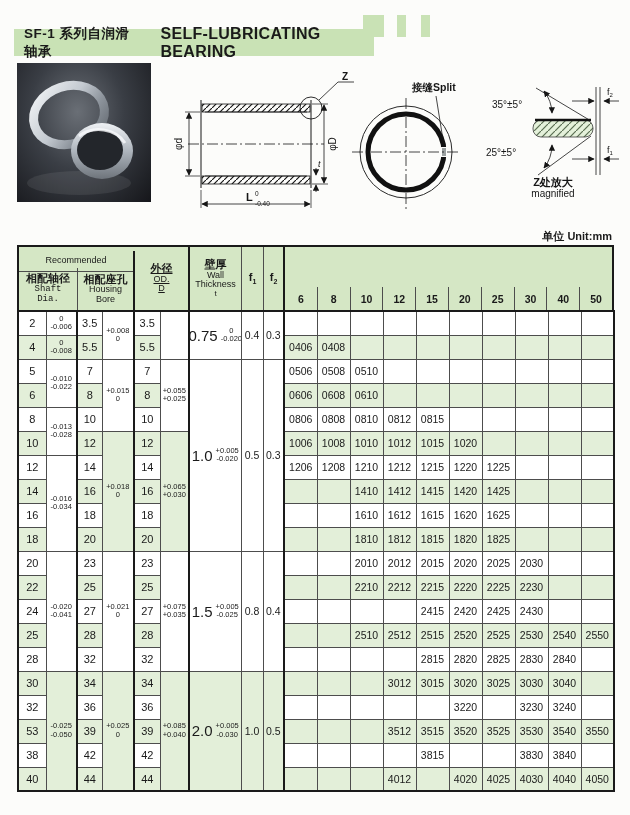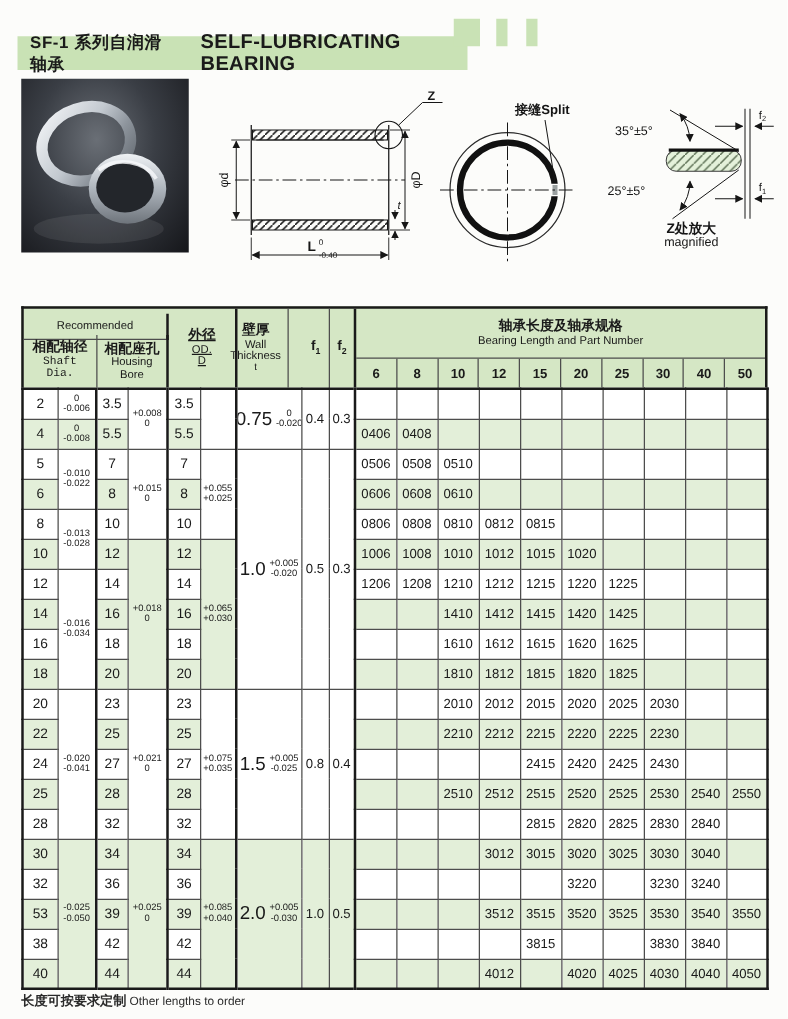--- a/index.html
+++ b/index.html
@@ -170,55 +170,52 @@
     <line x1="141" y1="26" x2="126" y2="26" stroke="#161616" stroke-width="0.8" marker-end="url(#arr)"></line>
     <text x="129" y="20" font-size="9"><tspan>f</tspan><tspan font-size="6" dy="2">2</tspan></text>
 
     <line x1="94" y1="84" x2="116" y2="84" stroke="#161616" stroke-width="0.8" marker-end="url(#arr)"></line>
     <line x1="141" y1="84" x2="126" y2="84" stroke="#161616" stroke-width="0.8" marker-end="url(#arr)"></line>
     <text x="129" y="78" font-size="9"><tspan>f</tspan><tspan font-size="6" dy="2">1</tspan></text>
     <text x="75" y="111" font-size="11" font-weight="bold" text-anchor="middle">Z处放大</text>
     <text x="75" y="122" font-size="10" text-anchor="middle">magnified</text>
   </svg>
 
+  <div class="unit">单位 Unit:mm</div>
 
   <div class="thead">
     <div class="hc bb tk" style="left:0;top:4px;width:116px;height:21px;">
       <span class="c2">Recommended</span>
     </div>
     <div class="hc" style="left:0;top:21px;width:59px;height:42px;font-family:Liberation Mono, monospace;">
       <span class="c1">相配轴径</span>
       <span class="c2">Shaft</span>
       <span class="c2">Dia.</span>
     </div>
     <div class="hc tk" style="left:59px;top:21px;width:57px;height:42px;">
       <span class="c1">相配座孔</span>
       <span class="c2">Housing</span>
       <span class="c2">Bore</span>
     </div>
     <div class="hc tk" style="left:116px;top:0;width:55px;height:63px;text-decoration:underline;">
       <span class="c1">外径</span>
       <span class="c2">OD.</span>
       <span class="c2">D</span>
     </div>
-    <div class="hc" style="left:160px;top:0;width:52px;height:63px;">
+    <div class="hc" style="left:171px;top:0;width:52px;height:63px;">
       <span class="c1">壁厚</span>
       <span class="c2">Wall</span>
       <span class="c2">Thickness</span>
       <span class="c3">t</span>
     </div>
     <div class="hc" style="left:223px;top:0;width:22px;height:63px;">
       <span class="c1"><span>f</span><sub style="font-size:7px;">1</sub></span>
     </div>
     <div class="hc tk" style="left:245px;top:0;width:21px;height:63px;">
       <span class="c1"><span>f</span><sub style="font-size:7px;">2</sub></span>
-    </div>
-    <div class="hc bb nr" style="left:266px;top:0;width:327px;height:40px;">
-      <span class="c1">轴承长度及轴承规格</span>
-      <span class="c2">Bearing  Length  and  Part  Number</span>
     </div>
     <div class="numrow" id="numrow">
         <div class="numcell">6</div>
         <div class="numcell">8</div>
         <div class="numcell">10</div>
         <div class="numcell">12</div>
         <div class="numcell">15</div>
         <div class="numcell">20</div>
         <div class="numcell">25</div>
         <div class="numcell">30</div>
@@ -692,18 +689,14 @@
           <td class="part"></td>
           <td class="part">4020</td>
           <td class="part">4025</td>
           <td class="part">4030</td>
           <td class="part">4040</td>
           <td class="part">4050</td>
         </tr>
       </tbody>
   </table>
 
-  <div class="footer">
-    <span class="zh">长度可按要求定制</span>
-    <span class="en">Other lengths to order</span>
-  </div>
 
 </div>
 
 </body></html>

